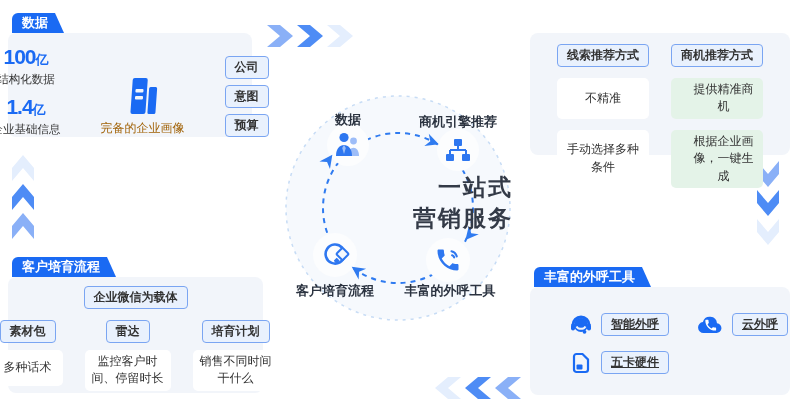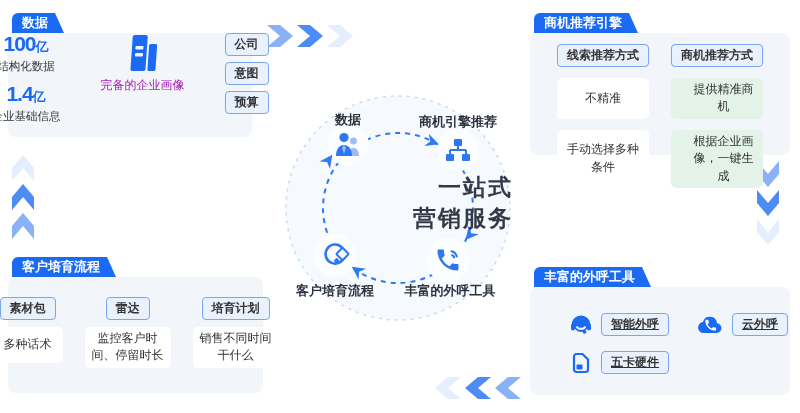--- a/index.html
+++ b/index.html
@@ -10,29 +10,29 @@
   .tab{position:absolute;height:20px;line-height:20px;background:#1a6af3;color:#fff;
        font-size:13px;font-weight:700;padding:0 16px 0 10px;border-radius:6px 4px 0 0;
        clip-path:polygon(0 0, calc(100% - 9px) 0, 100% 100%, 0 100%);white-space:nowrap;z-index:3;}
   .chip{display:inline-flex;align-items:center;justify-content:center;border:1px solid #7aa5f2;
         background:#e9f1fd;border-radius:4px;font-size:12px;font-weight:600;color:#333;
         padding:2px 9px;white-space:nowrap;}
   .box{display:flex;align-items:center;justify-content:center;background:#fff;border-radius:5px;
        font-size:12px;color:#333;text-align:center;padding:3px 6px;line-height:1.45;}
   .box.green{background:#e4f3e8;padding-left:19px;}
   
-  .p-data{left:8px;top:33px;width:244px;height:104px;display:flex;align-items:flex-start;
+  .p-data{left:8px;top:33px;width:244px;height:104px;display:flex;align-items:flex-end;
           justify-content:center;gap:20px;padding:0 4px;box-sizing:border-box;}
   .stats{display:flex;flex-direction:column;gap:9px;align-items:center;width:72px;}
   .stat{text-align:center;}
   .stat .num{color:#1a6af3;font-weight:800;font-size:21px;line-height:1;letter-spacing:-1px;}
   .stat .unit{color:#1a6af3;font-weight:800;font-size:13px;}
   .stat .lbl{font-size:11.5px;color:#333;margin-top:3px;white-space:nowrap;}
   .profile{display:flex;flex-direction:column;align-items:center;width:86px;}
-  .profile .cap{font-size:12px;color:#a21caf;margin-top:2px;white-space:nowrap;}
+  .profile .cap{font-size:12px;color:#a16207;margin-top:2px;white-space:nowrap;}
   .tagcol{display:flex;flex-direction:column;gap:6px;}
   
   .p-engine{left:530px;top:33px;width:260px;height:122px;display:grid;
             grid-template-columns:92px 92px;grid-auto-rows:auto;gap:11px 22px;
             justify-content:center;align-content:start;padding-top:11px;box-sizing:border-box;}
   .p-engine .chip{height:17px;}
   
   .p-nurture{left:8px;top:277px;width:255px;height:116px;display:flex;flex-direction:column;
              align-items:center;padding-top:9px;box-sizing:border-box;}
   .nurture-row{display:flex;gap:22px;margin-top:11px;align-items:flex-start;}
@@ -141,32 +141,32 @@
       <polygon points="8,0 11.5,0 15,5 11.5,10 8,10 11.5,5" fill="#7fa9f6"></polygon>
       <polygon points="16,0 19.5,0 23,5 19.5,10 16,10 19.5,5" fill="#3f83f3"></polygon>
     </svg>
     <div class="tagcol">
       <span class="chip">公司</span>
       <span class="chip">意图</span>
       <span class="chip">预算</span>
     </div>
   </div>
 
-  <div class="tab" style="left:534px;top:13px;">商机推荐引擎</div>
   <div class="panel p-engine">
     <span class="chip">线索推荐方式</span>
     <span class="chip">商机推荐方式</span>
     <div class="box">不精准</div>
     <div class="box green">提供精准商机</div>
     <div class="box">手动选择多种条件</div>
     <div class="box green">根据企业画像，一键生成</div>
   </div>
 
   <div class="tab" style="left:12px;top:257px;">客户培育流程</div>
   <div class="panel p-nurture">
+    <span class="chip">企业微信为载体</span>
     <div class="nurture-row">
       <div class="ncol ncol1">
         <span class="chip">素材包</span>
         <div class="box">多种话术</div>
       </div>
       <div class="ncol ncol2">
         <span class="chip">雷达</span>
         <div class="box">监控客户时间、停留时长</div>
       </div>
       <div class="ncol ncol3">

